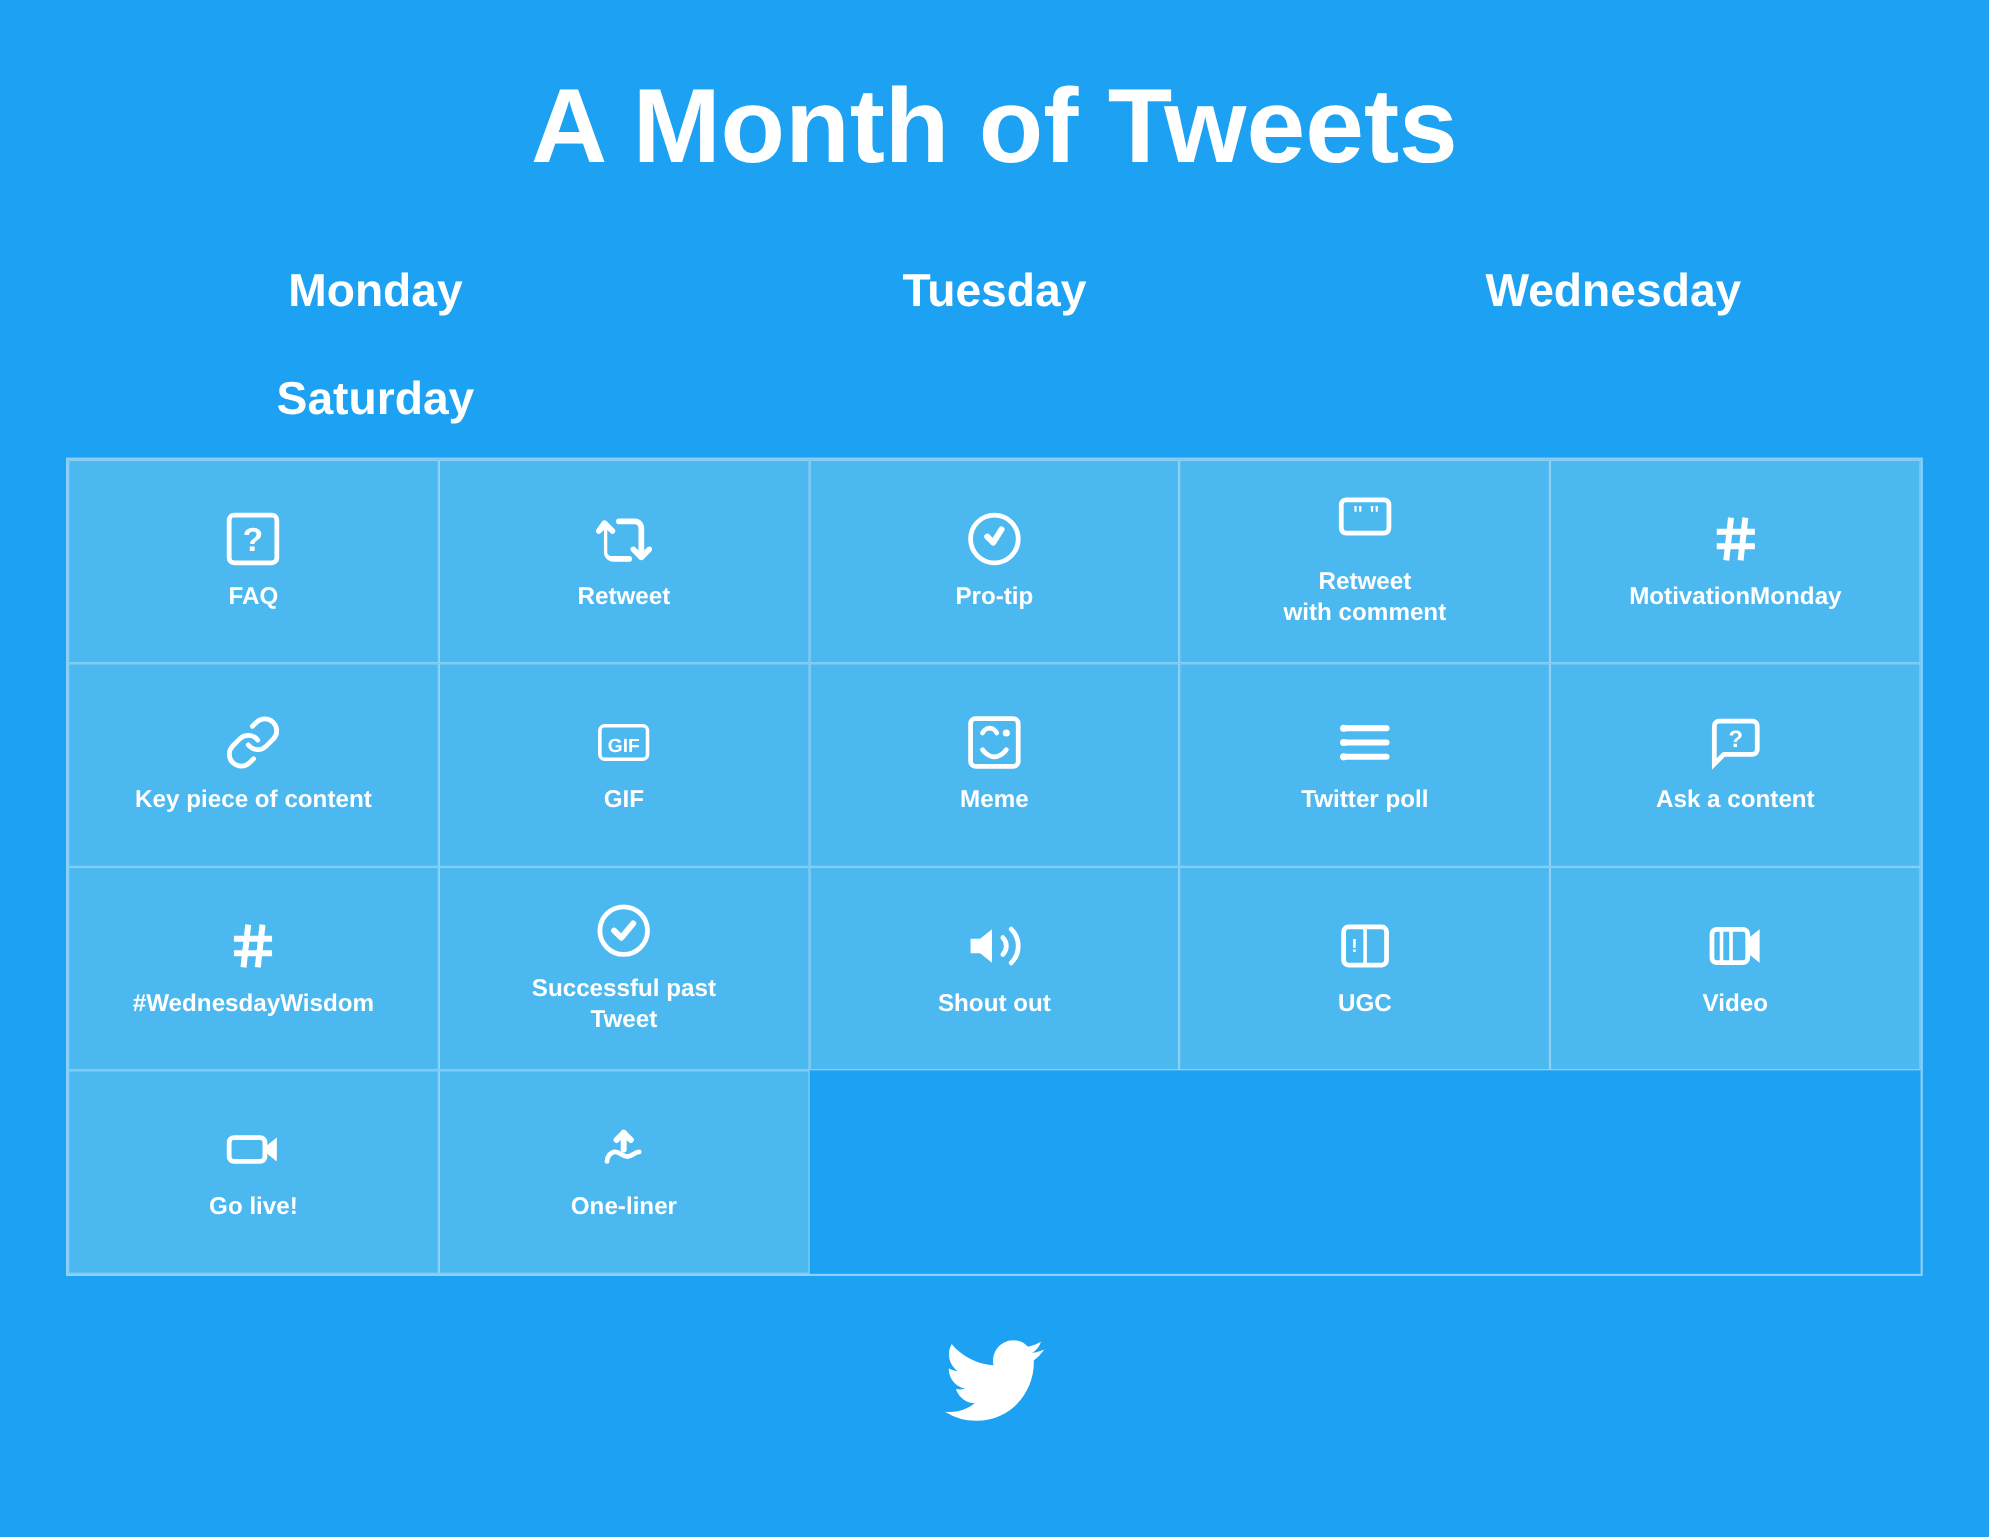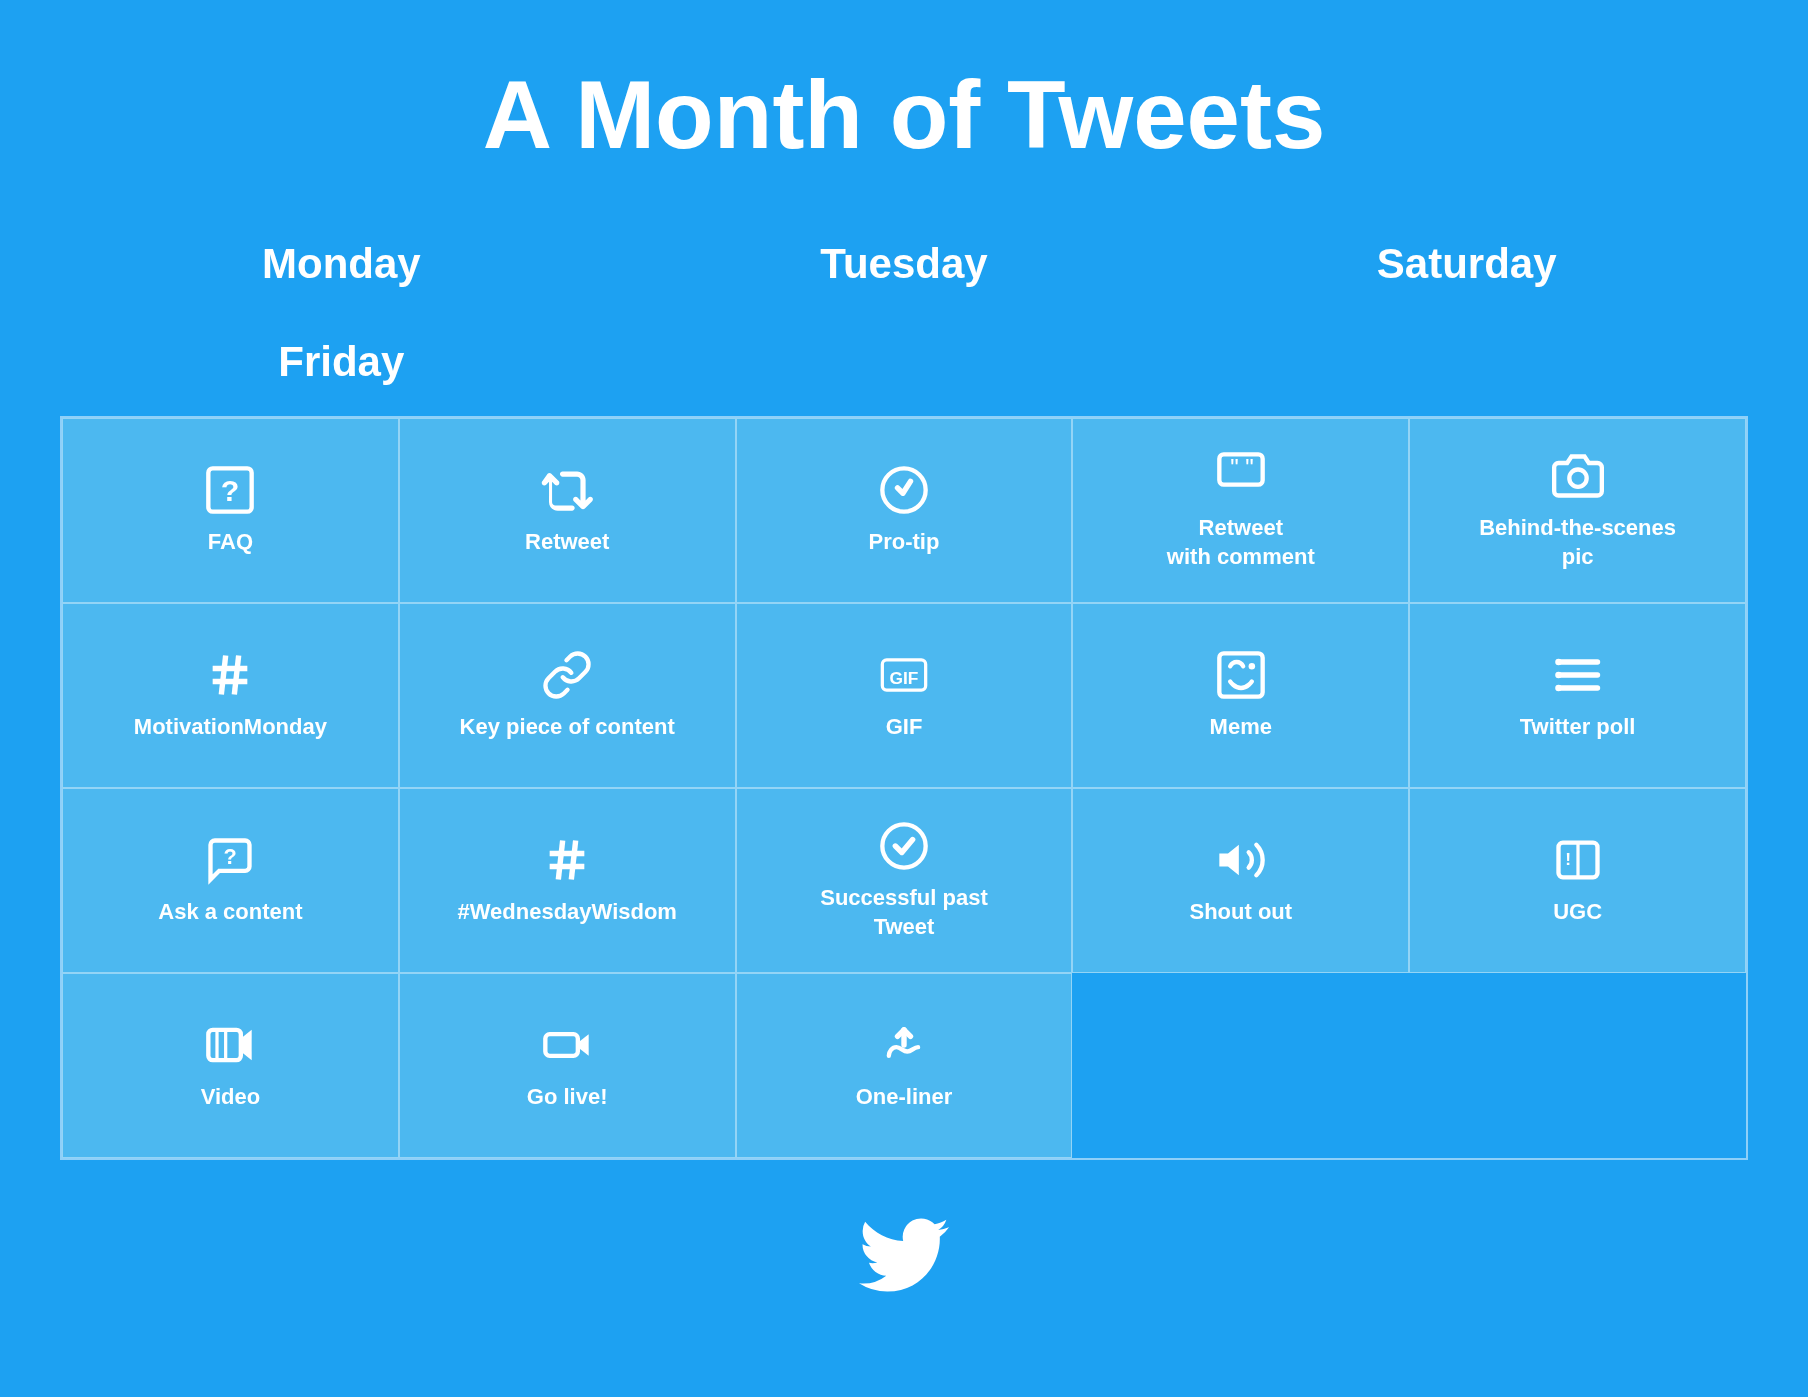--- a/index.html
+++ b/index.html
@@ -84,22 +84,22 @@
 </head>
 <body>
 
 <h1 class="page-title">A Month of Tweets</h1>
 
 <div class="calendar-wrapper">
   <div class="day-headers">
 
   <div class="day-header">Monday</div>
       <div class="day-header">Tuesday</div>
+      <div class="day-header">Wednesday</div>
       <div class="day-header">Saturday</div>
-      <div class="day-header">Friday</div>
     </div>
   <div class="grid-table">
 
   <div class="cell">
         <div class="cell-icon">
           <svg class="icon-svg" viewBox="0 0 24 24" fill="white">
             <rect x="2" y="2" width="20" height="20" rx="2" fill="none" stroke="white" stroke-width="2"></rect>
             <text x="12" y="17" text-anchor="middle" font-size="14" font-weight="bold" fill="white">?</text>
           </svg>
         </div>
@@ -123,29 +123,20 @@
         <div class="cell-label">Pro-tip</div>
       </div>
       <div class="cell">
         <div class="cell-icon">
           <svg class="icon-svg" viewBox="0 0 24 24" fill="white">
             <rect x="2" y="2" width="20" height="14" rx="2" fill="none" stroke="white" stroke-width="2"></rect>
             <text x="7" y="12" font-size="11" fill="white">"  "</text>
           </svg>
         </div>
         <div class="cell-label">Retweet<br>with comment</div>
-      </div>
-      <div class="cell">
-        <div class="cell-icon">
-          <svg class="icon-svg" viewBox="0 0 24 24" fill="white">
-            <path d="M23 19a2 2 0 01-2 2H3a2 2 0 01-2-2V8a2 2 0 012-2h4l2-3h6l2 3h4a2 2 0 012 2z" fill="none" stroke="white" stroke-width="2"></path>
-            <circle cx="12" cy="13" r="4" fill="none" stroke="white" stroke-width="2"></circle>
-          </svg>
-        </div>
-        <div class="cell-label">Behind-the-scenes<br>pic</div>
       </div>
       <div class="cell">
         <div class="cell-icon">
           <svg class="icon-svg" viewBox="0 0 24 24" fill="white">
             <line x1="4" y1="9" x2="20" y2="9" stroke="white" stroke-width="2.5"></line>
             <line x1="4" y1="15" x2="20" y2="15" stroke="white" stroke-width="2.5"></line>
             <line x1="10" y1="3" x2="8" y2="21" stroke="white" stroke-width="2.5"></line>
             <line x1="16" y1="3" x2="14" y2="21" stroke="white" stroke-width="2.5"></line>
           </svg>
         </div>

